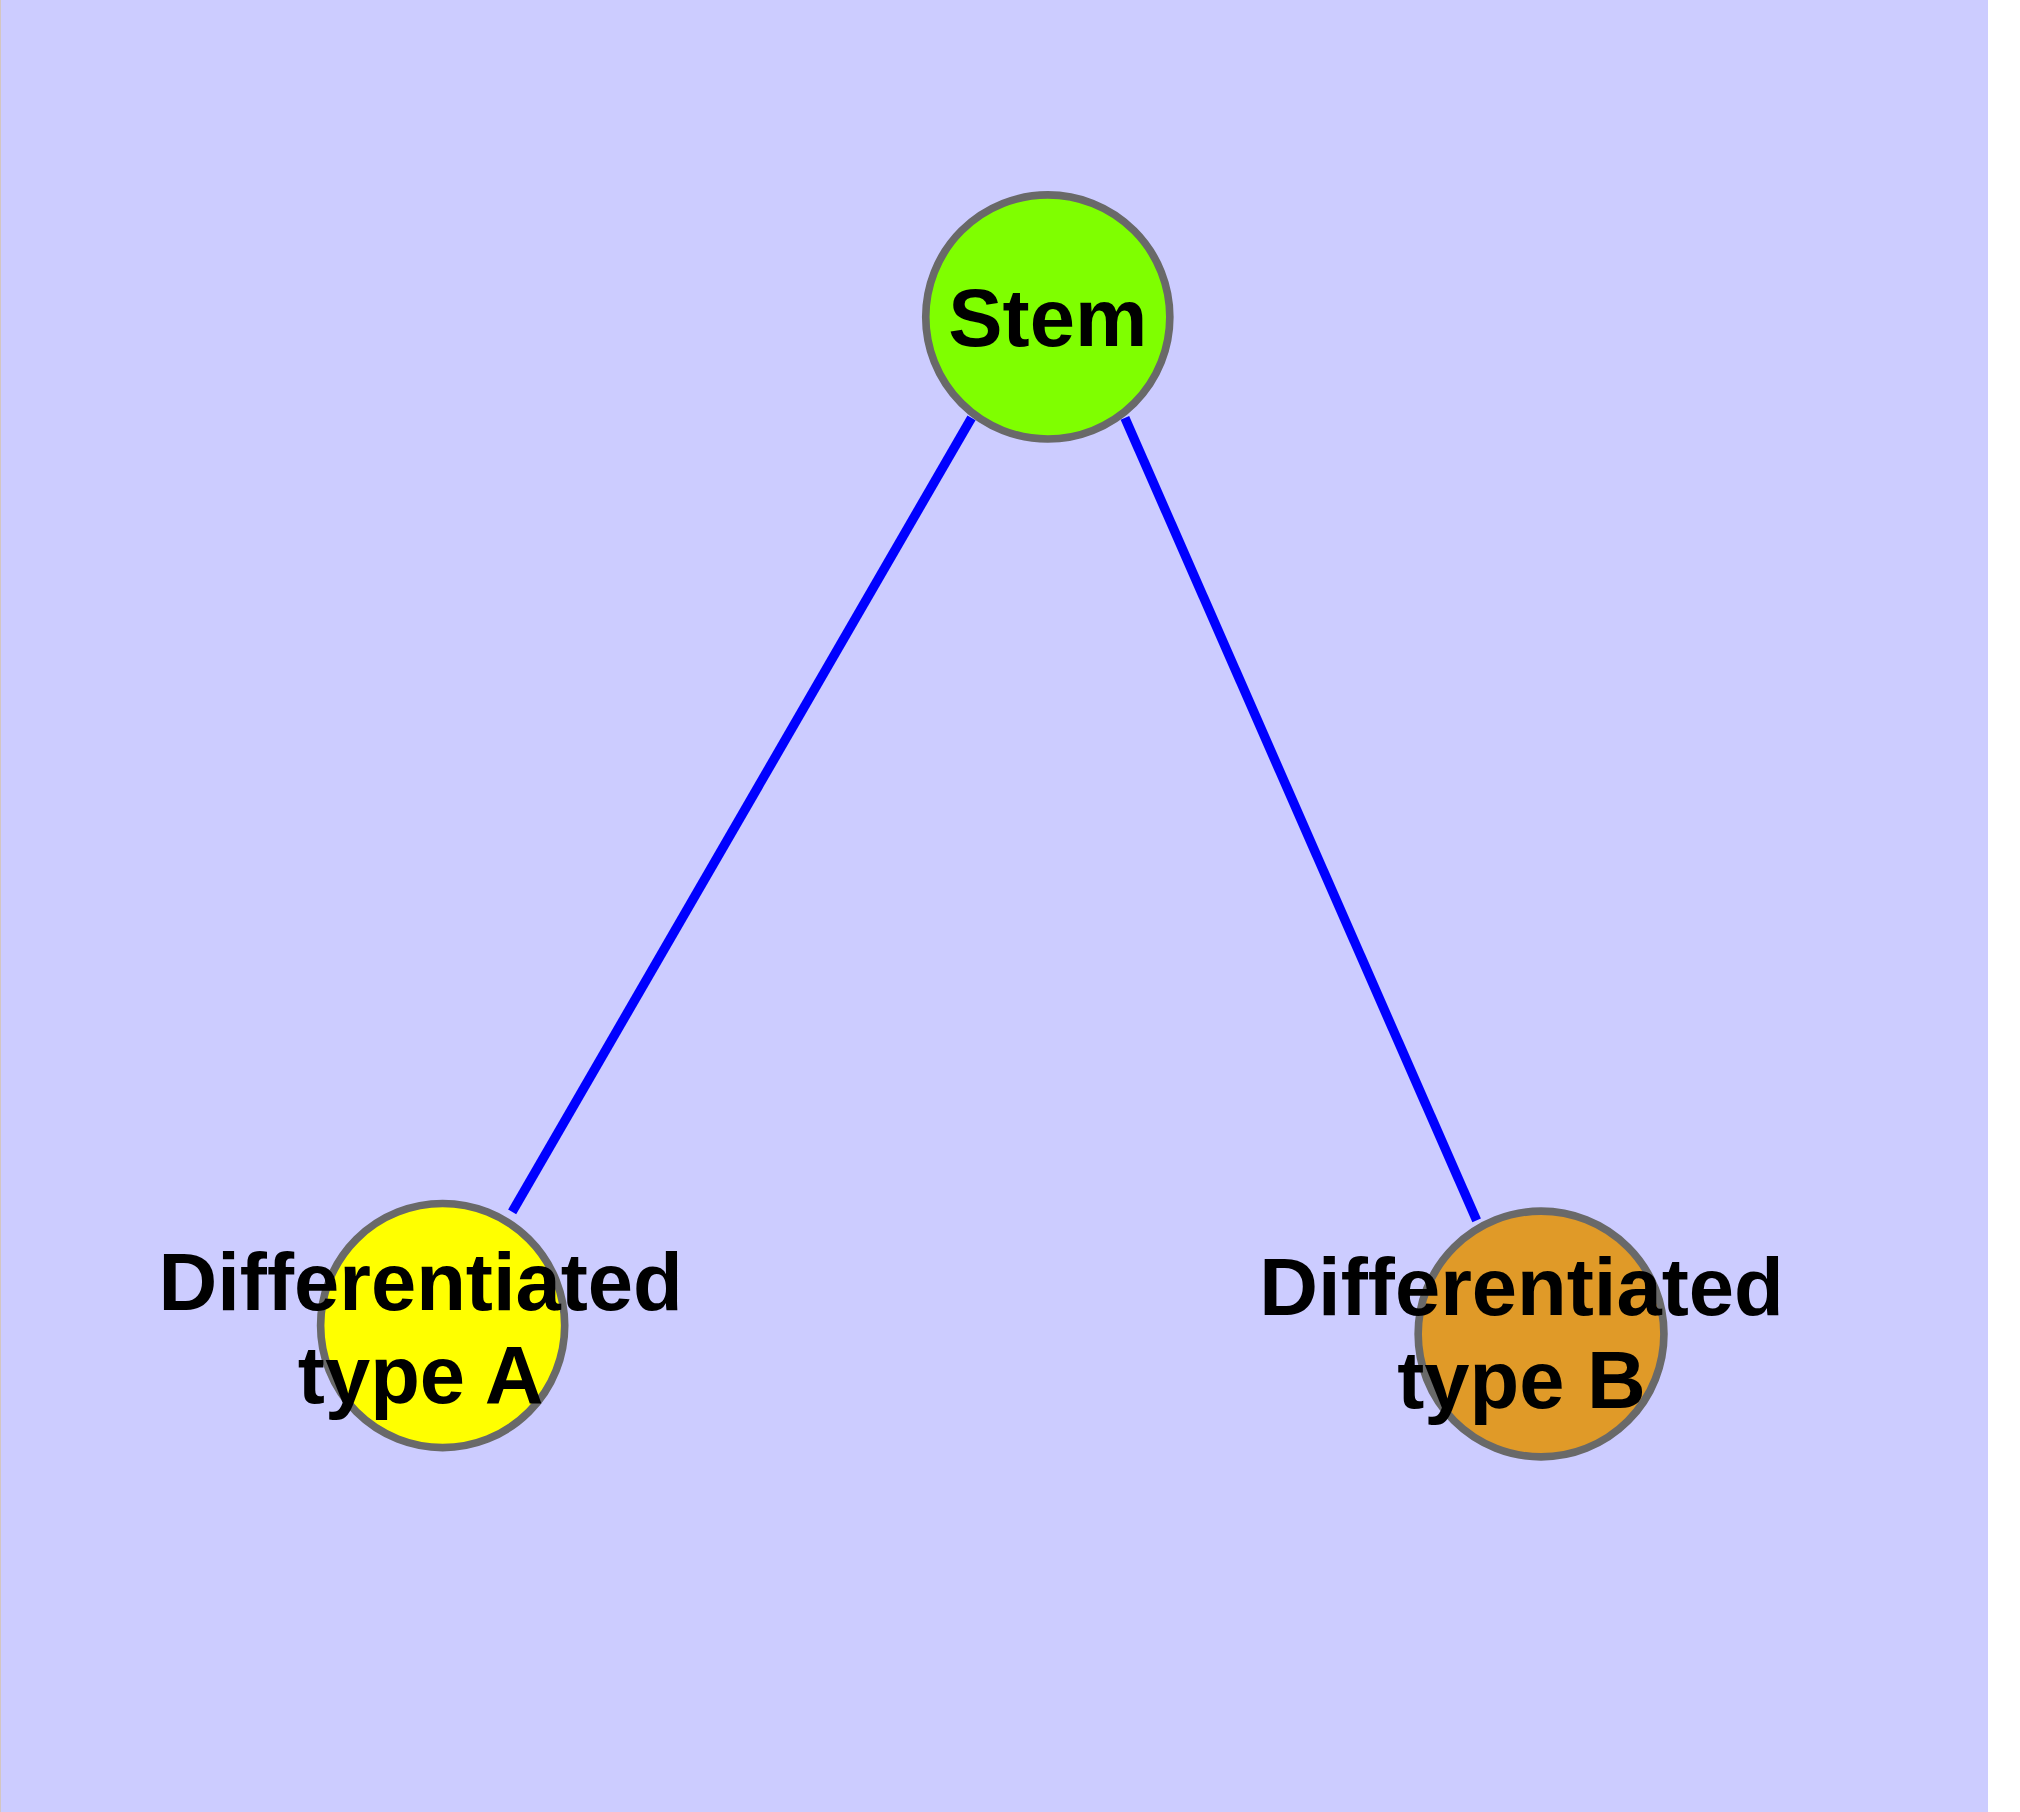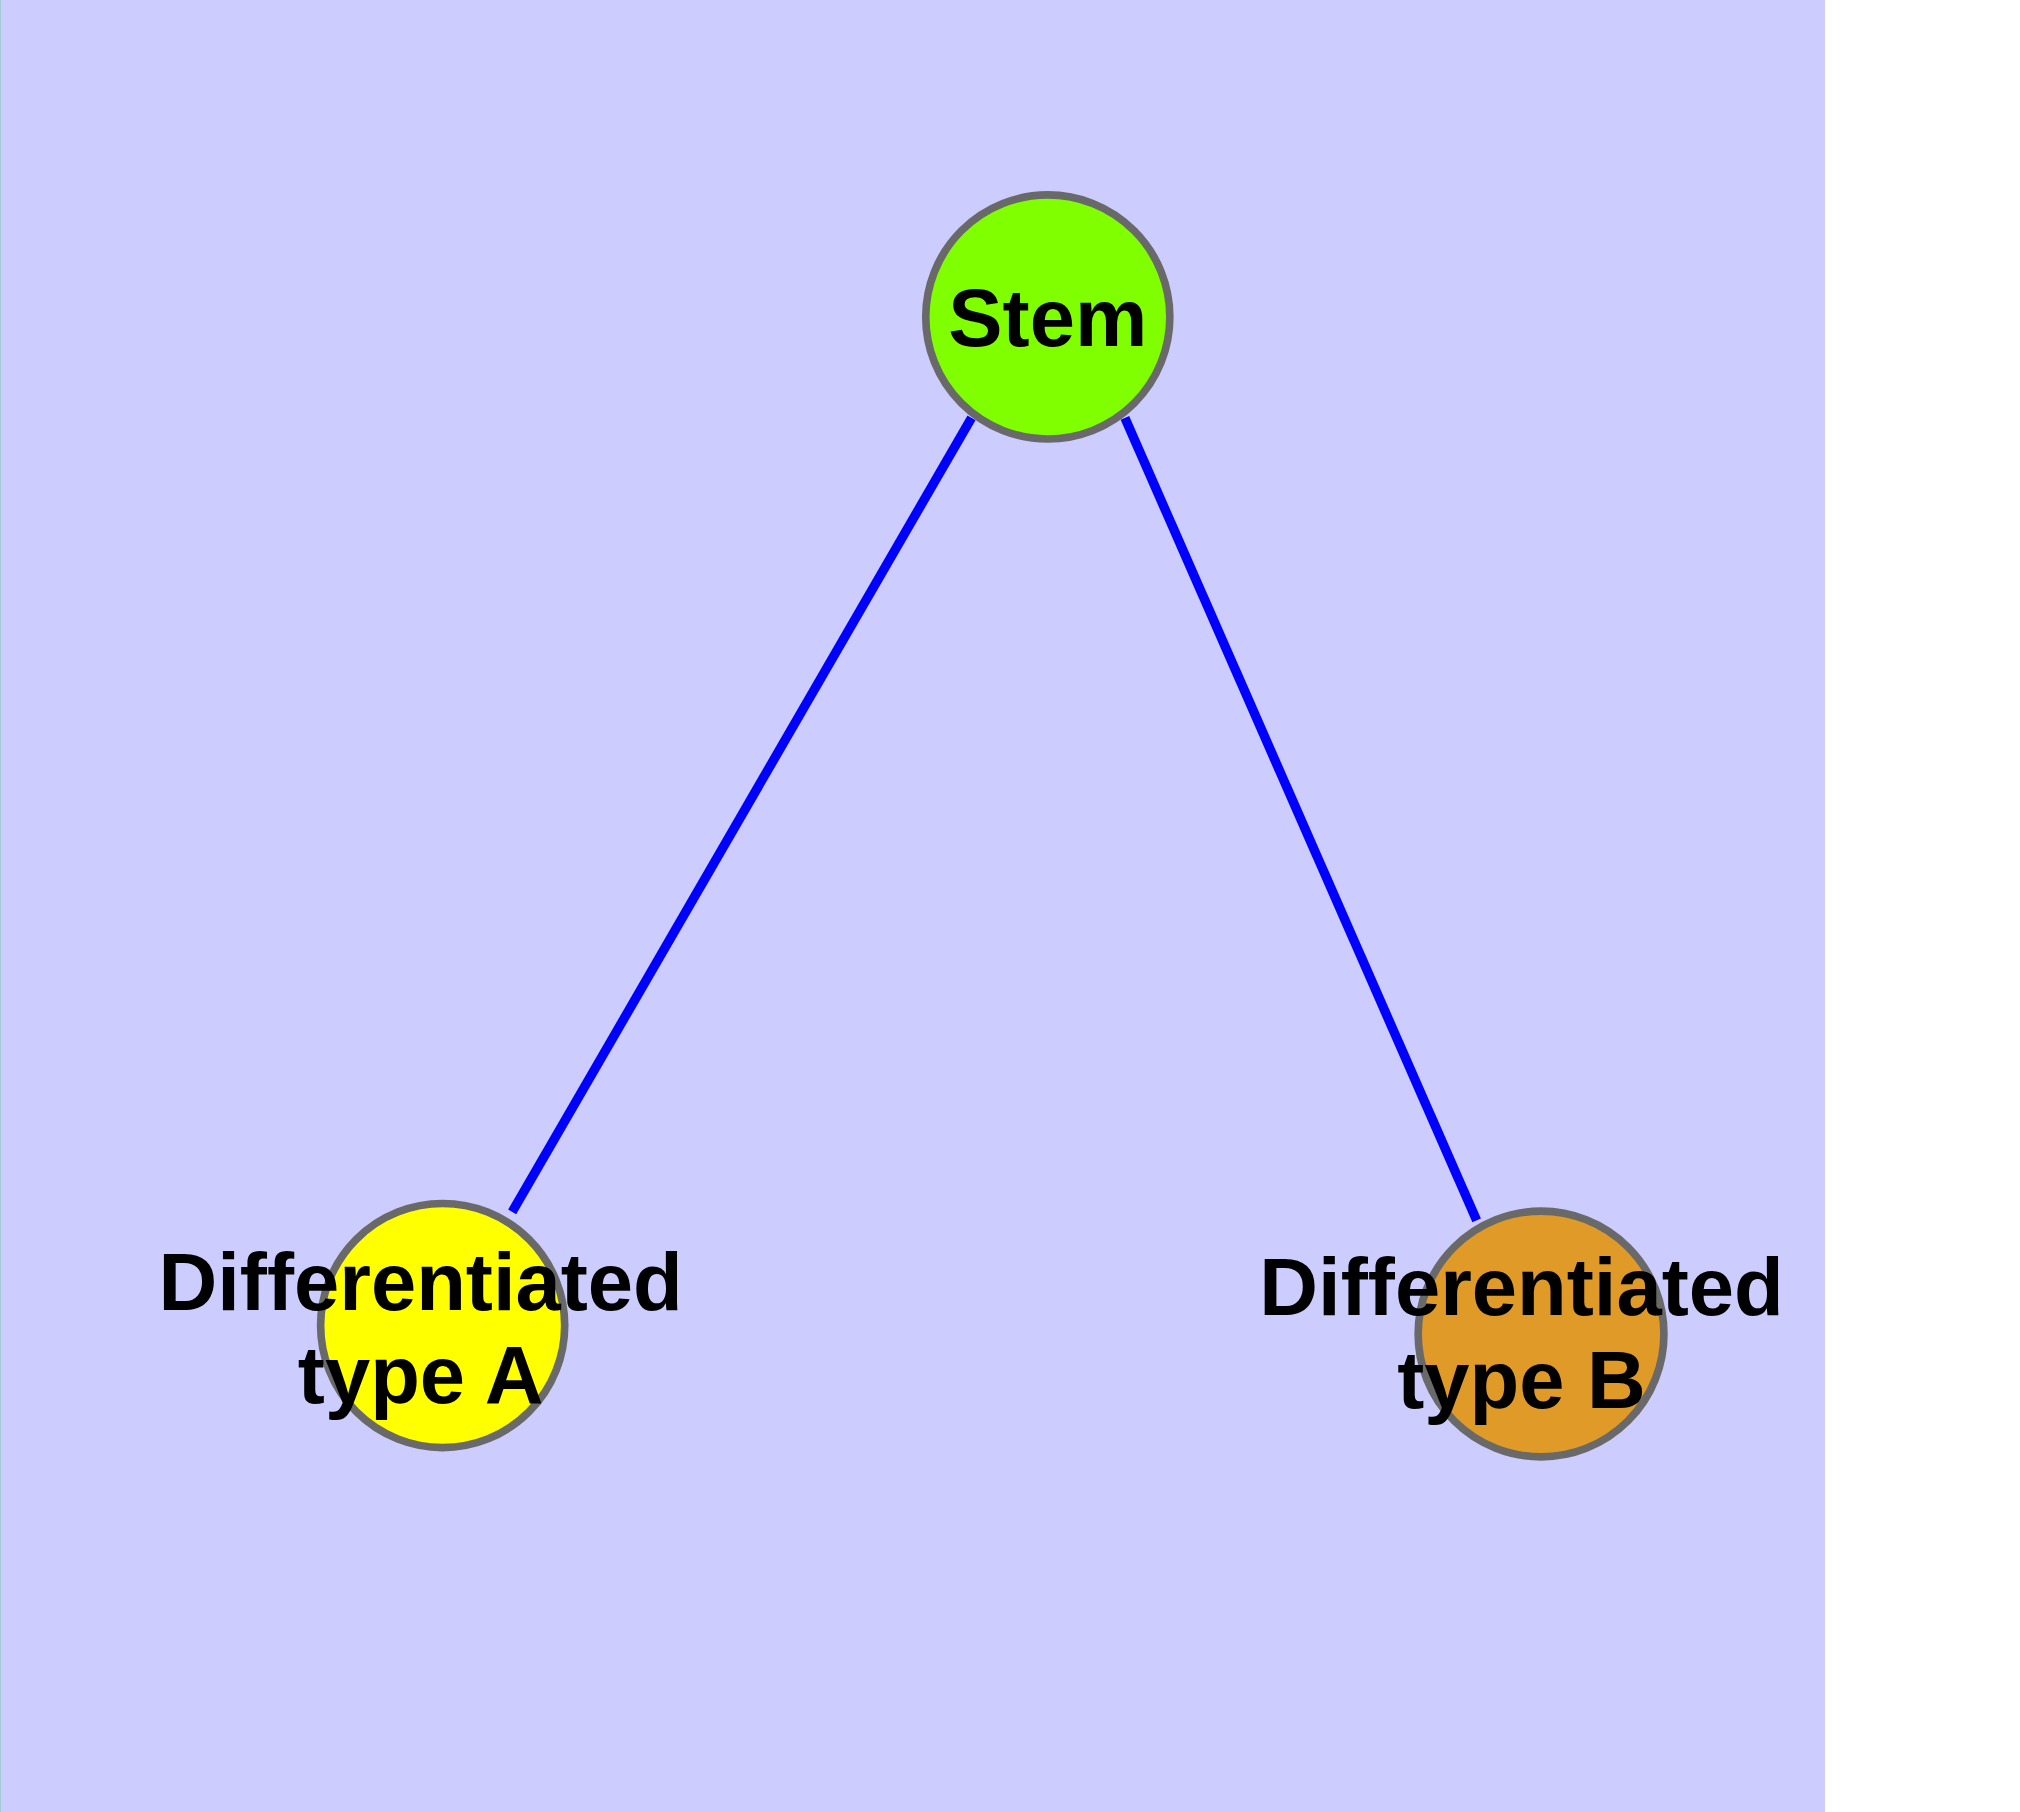--- a/index.html
+++ b/index.html
@@ -2,23 +2,23 @@
 <html style="font-size:13.6px"><head>
 <meta charset="utf-8">
 <style>
   html, body {
     margin: 0;
     padding: 0;
     background: #ffffff;
   }
   #stage {
     position: relative;
-    width: 1825px;
+    width: 1988px;
     height: 1812px;
-    background: #22c55e;
+    background: #eab308;
     overflow: hidden;
     font-family: "Liberation Sans", sans-serif;
   }
   #graph-svg {
     position: absolute;
     left: 0;
     top: 0;
     width: 2021px;
     height: 1812px;
     display: block;

